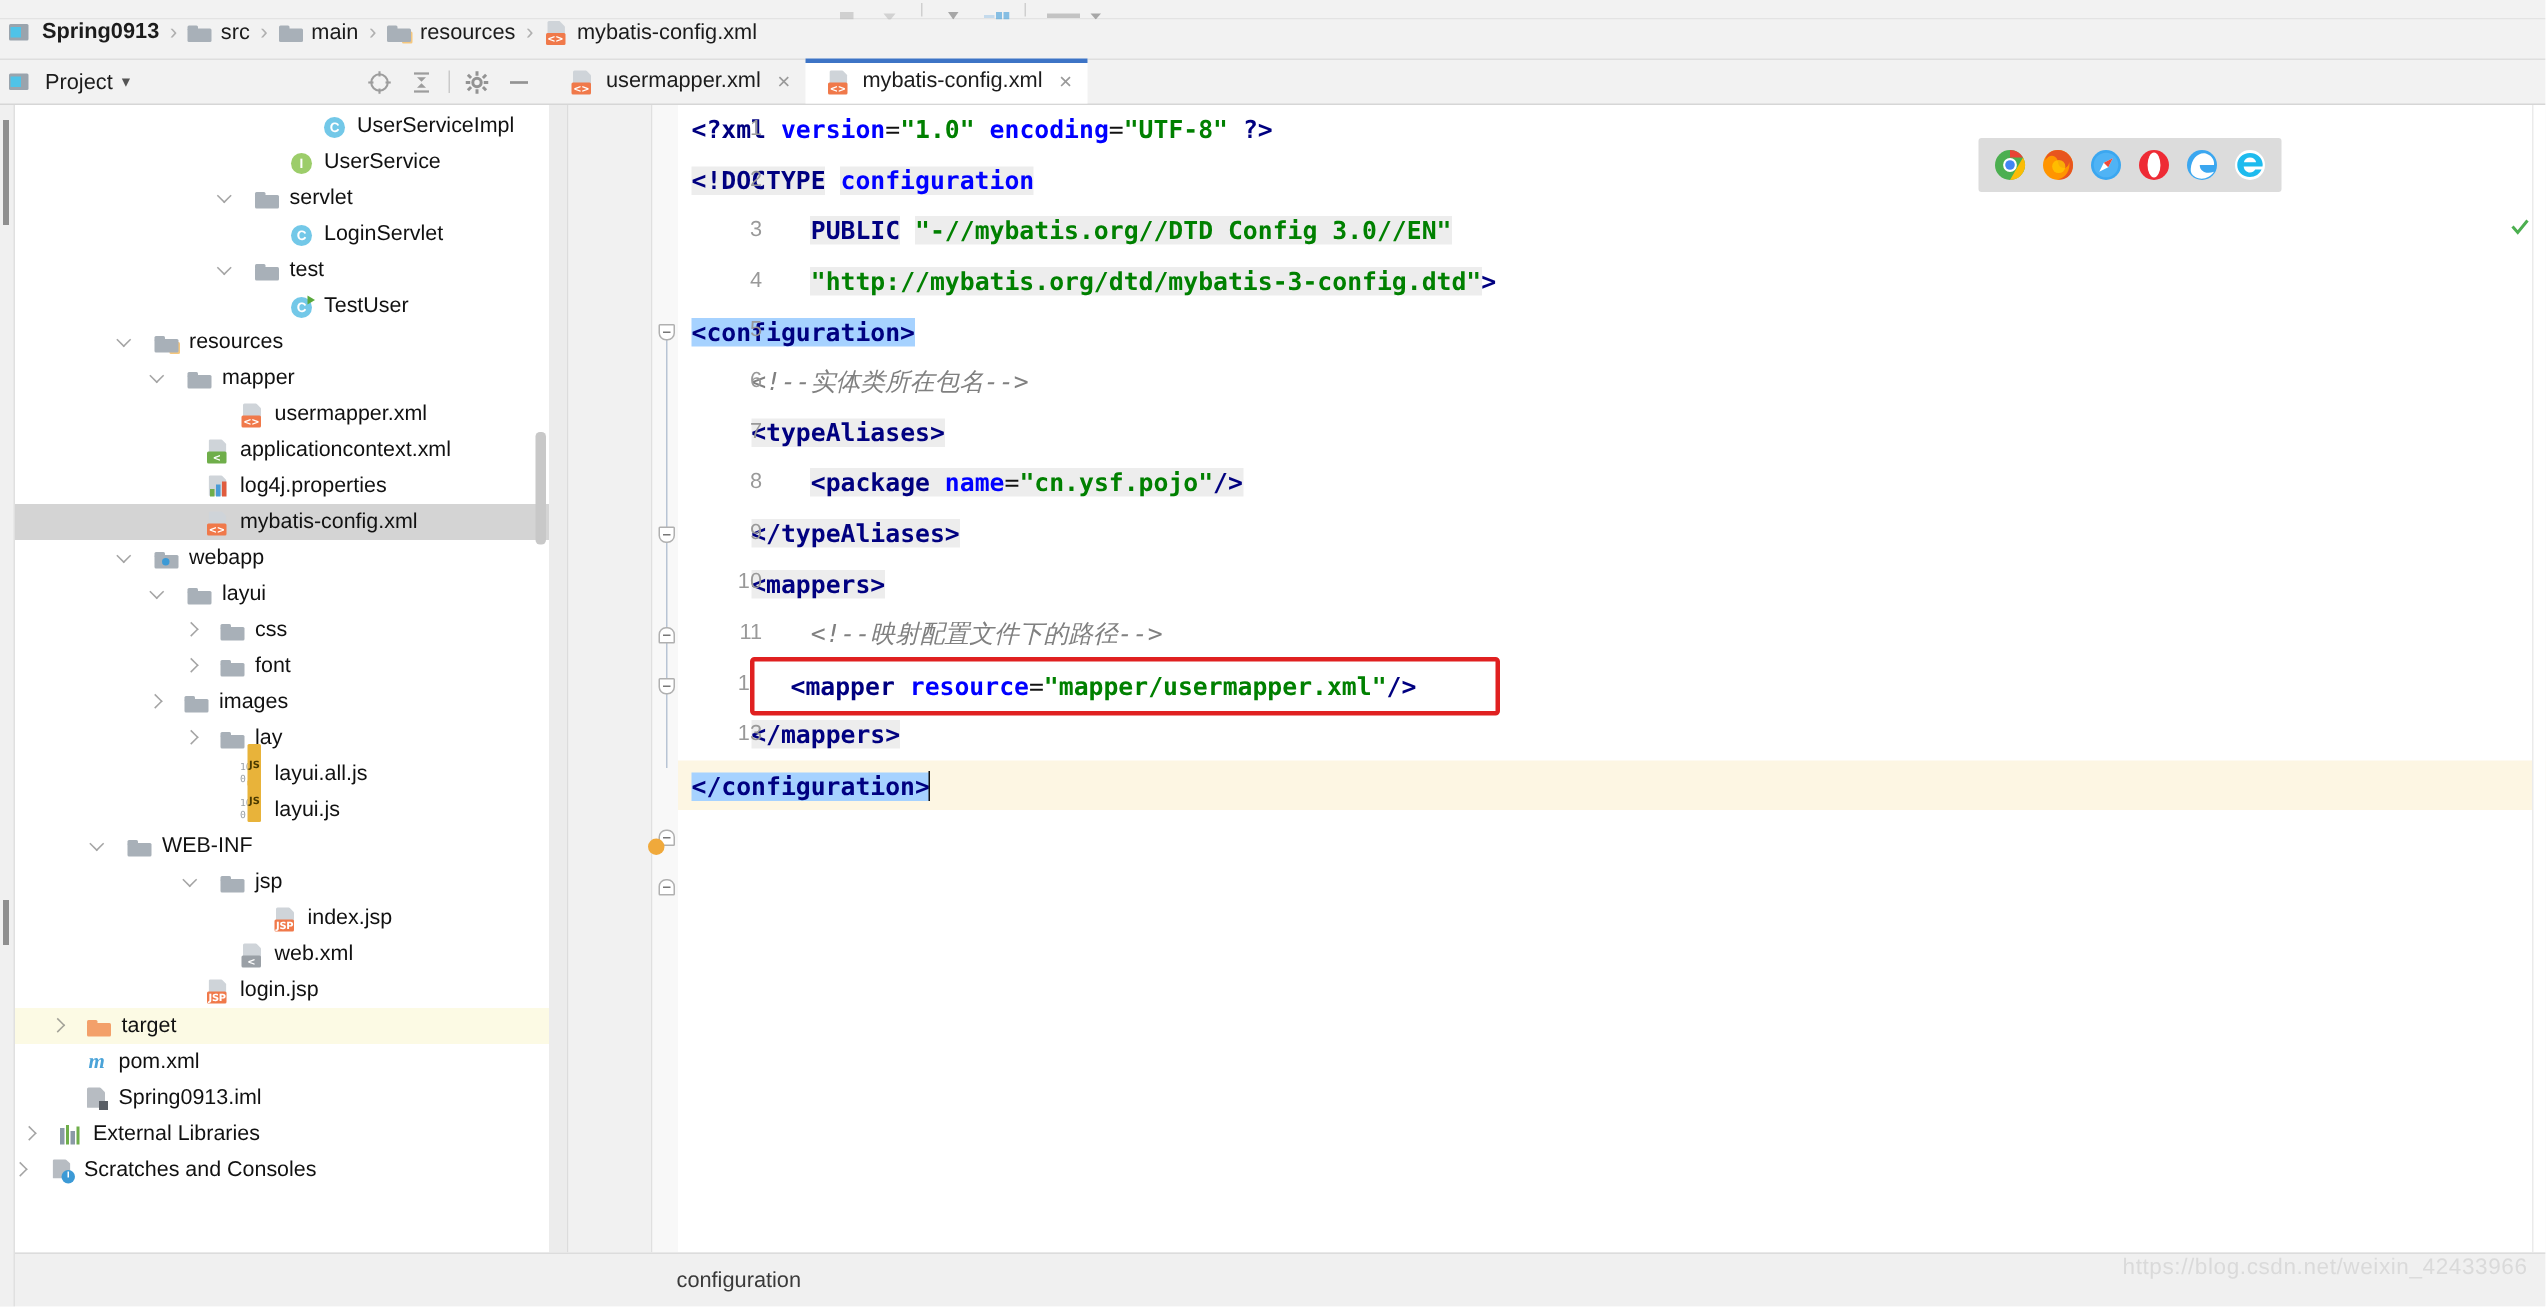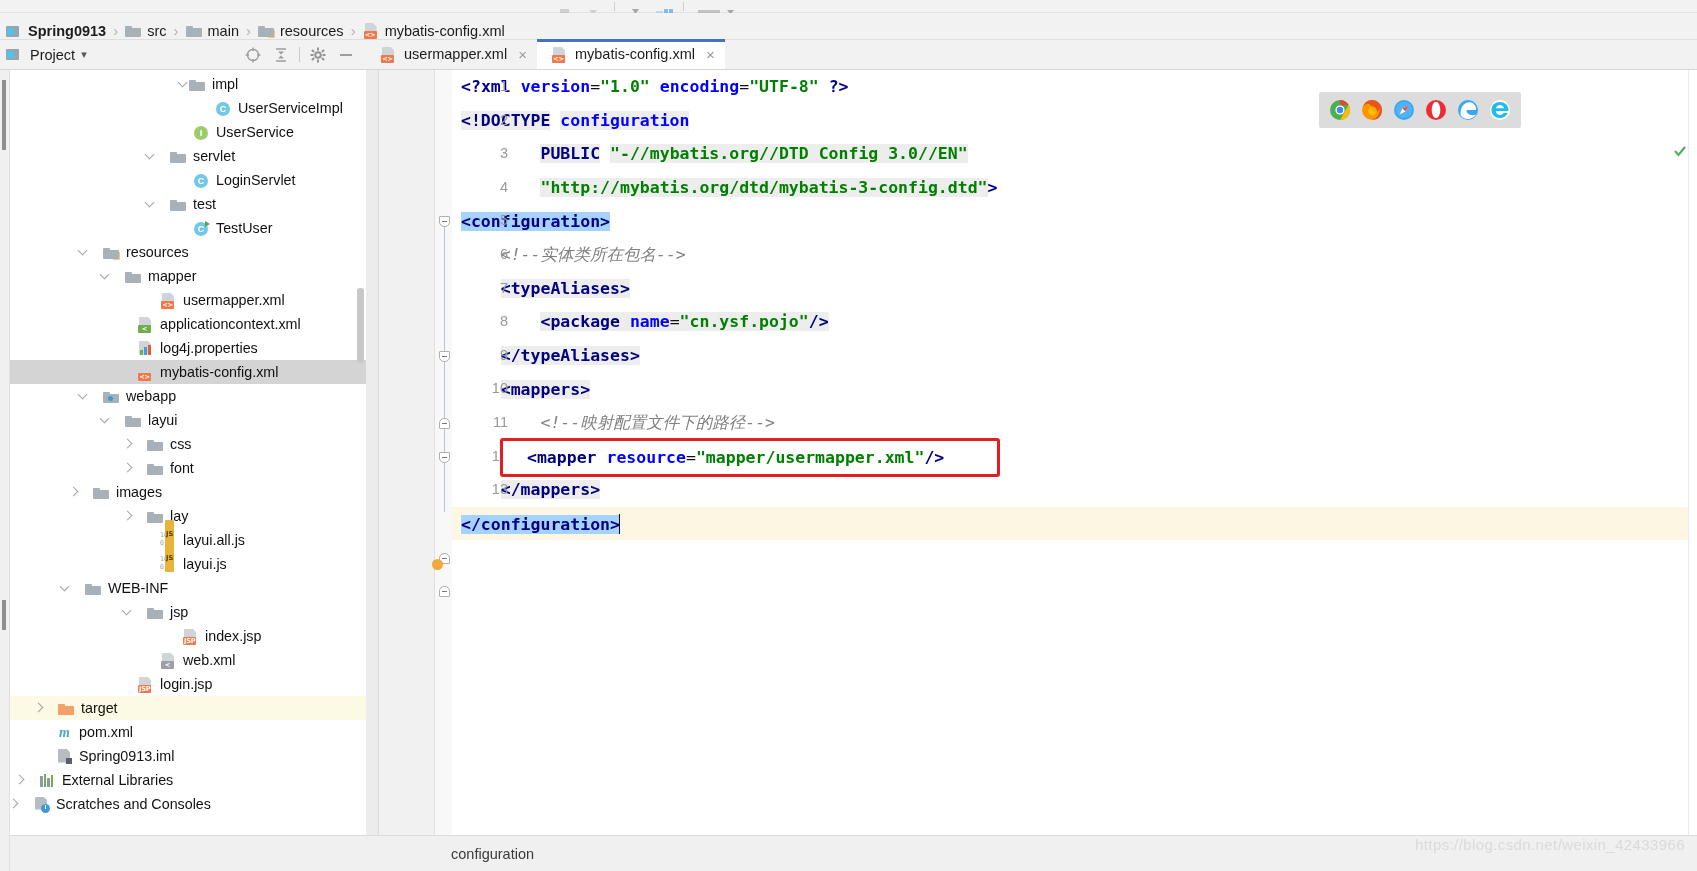--- a/index.html
+++ b/index.html
@@ -19,21 +19,21 @@
     background: #f2f2f2; border-bottom: 1px solid #e3e3e3;
     display: flex; align-items: center; gap: 14px; padding-left: 560px;
   }
   .tb-ico { width: 13px; height: 8px; opacity: .55; }
   .tb-sep { width: 1px; height: 9px; background: #cfcfcf; }
 
   
   .crumbbar {
     position: absolute; top: 13px; left: 0; width: 1697px; height: 27px;
     background: #f2f2f2; border-bottom: 1px solid #dedede;
-    display: flex; align-items: flex-end; padding-left: 6px;
+    display: flex; align-items: flex-start; padding-left: 6px;
     font-size: 14.5px; color: #1c1c1c;
   }
   .crumb { display: flex; align-items: center; gap: 5px; }
   .crumb-label { white-space: nowrap; }
   .crumb-label.bold { font-weight: bold; }
   .crumb-sep { color: #b0b0b0; margin: 0 7px; font-size: 15px; }
 
   
   .panel-head {
     position: absolute; top: 40px; left: 0; width: 366px; height: 30px;
@@ -464,25 +464,20 @@
     </div>
   </div>
 
   <div class="leftstrip">
     <div class="nub" style="top:10px;height:70px;"></div>
     <div class="nub" style="top:530px;height:30px;"></div>
   </div>
 
   <div class="tree">
 
-    <div class="trow" style="padding-left:178px">
-      <span class="arrow d"></span>
-      <span class="ico folder"></span>
-      <span class="tlabel">impl</span>
-    </div>
 
     <div class="trow" style="padding-left:215px">
       <span class="ico circ cls">
           <span class="c">C</span>
         </span>
       <span class="tlabel">UserServiceImpl</span>
     </div>
 
     <div class="trow" style="padding-left:193px">
       <span class="ico circ itf">
@@ -581,21 +576,21 @@
       <span class="ico folder" style="margin-left:14px"></span>
       <span class="tlabel">css</span>
     </div>
 
     <div class="trow" style="padding-left:122px">
       <span class="arrow r"></span>
       <span class="ico folder" style="margin-left:14px"></span>
       <span class="tlabel">font</span>
     </div>
 
-    <div class="trow" style="padding-left:68px">
+    <div class="trow" style="padding-left:98px">
       <span class="arrow r"></span>
       <span class="ico folder" style="margin-left:14px"></span>
       <span class="tlabel">images</span>
     </div>
 
     <div class="trow" style="padding-left:122px">
       <span class="arrow r"></span>
       <span class="ico folder" style="margin-left:14px"></span>
       <span class="tlabel">lay</span>
     </div>

